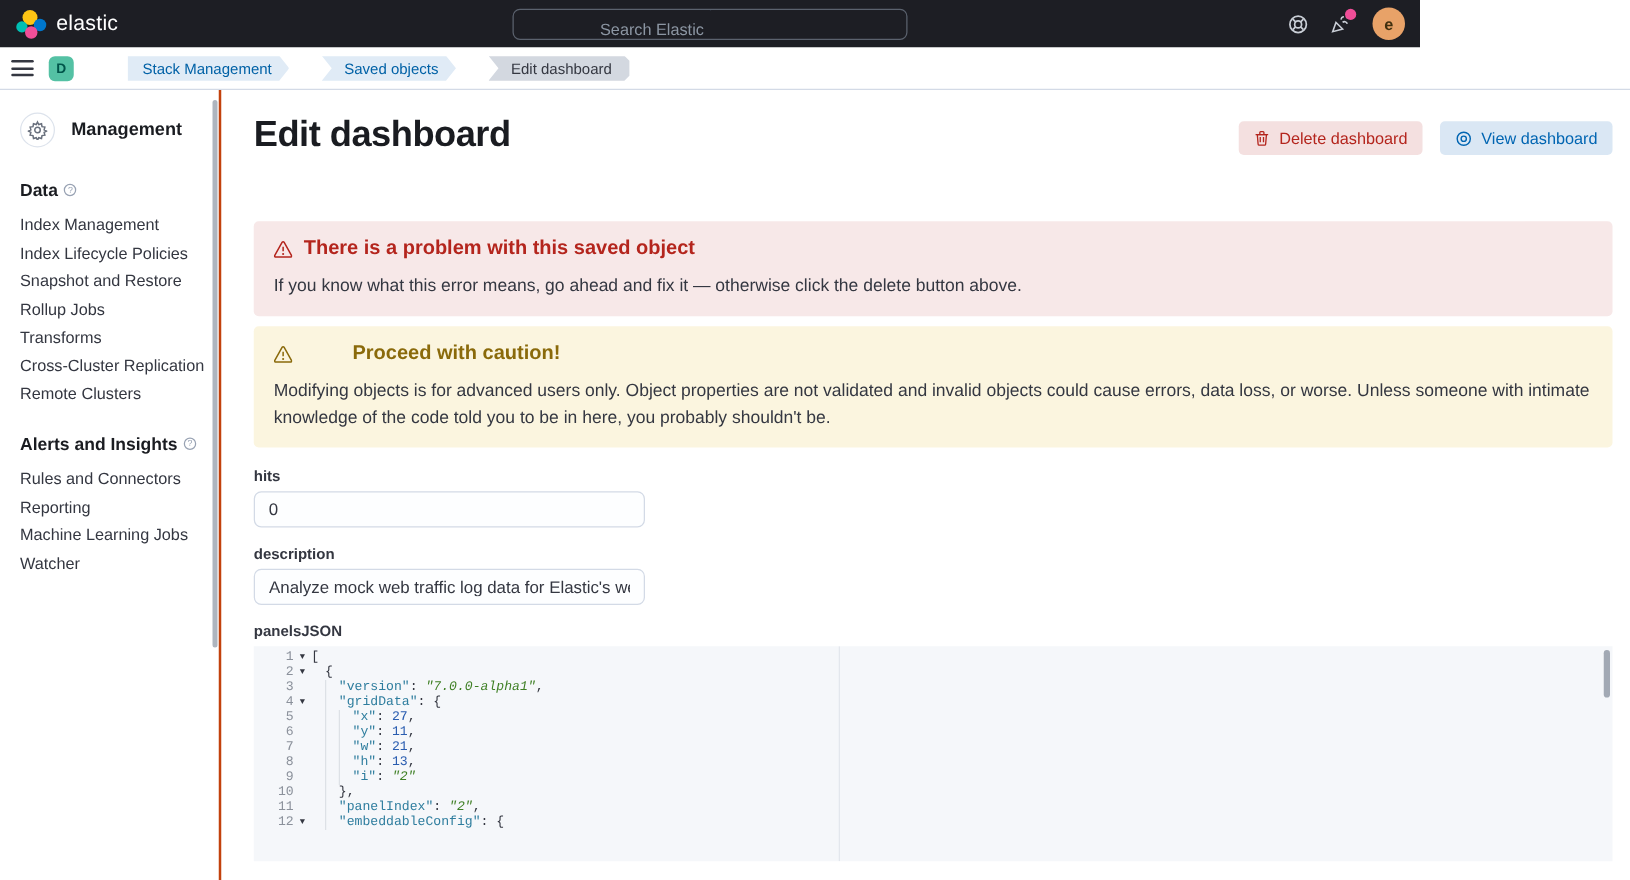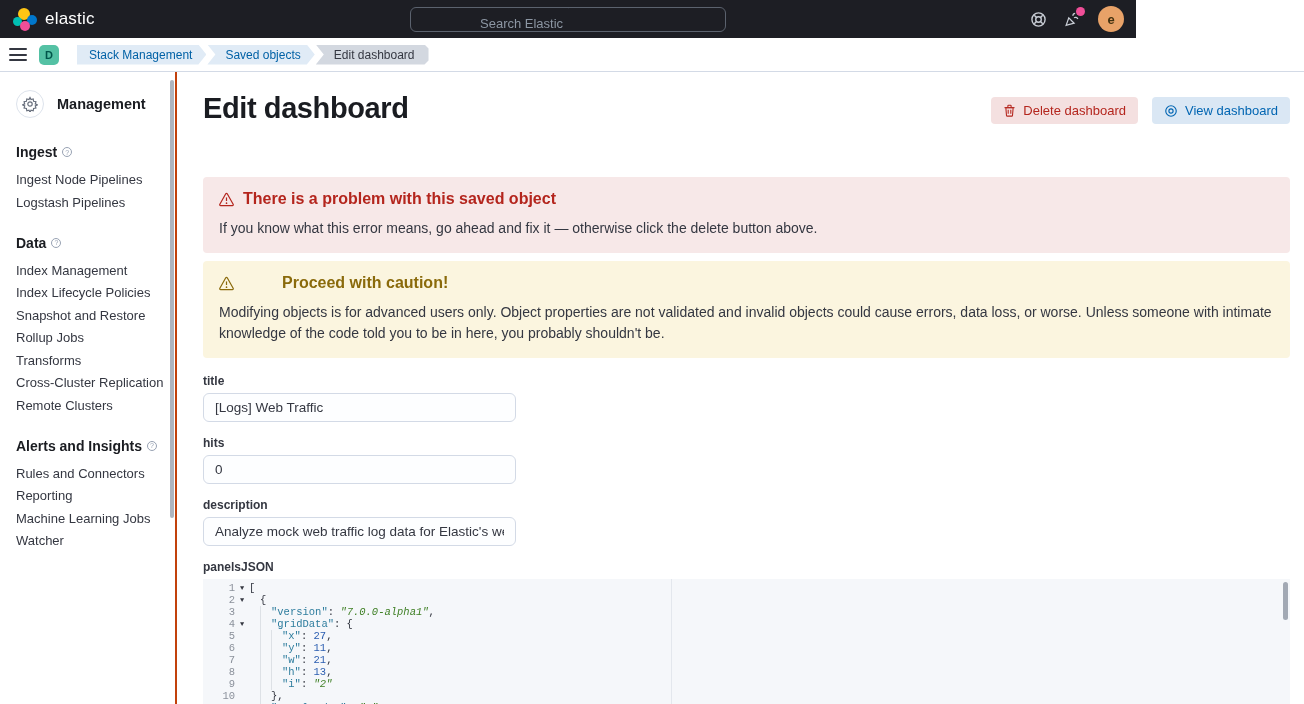--- a/index.html
+++ b/index.html
@@ -32,21 +32,21 @@
   .crumbbar { position:absolute; left:0; top:38px; width:1304px; height:34px;
     background:#fff; border-bottom:1px solid #d3dae6; display:flex; align-items:center; }
   .hamburger { width:18px; margin-left:9px; display:flex; flex-direction:column; gap:3.5px;
     cursor:pointer; }
   .hamburger span { display:block; height:2px; background:#343741; border-radius:1px; }
   .space-badge { width:20px; height:20px; margin-left:12px; border-radius:5px;
     background:#54c1a4; color:#00554a; font-size:11px; font-weight:700;
     display:flex; align-items:center; justify-content:center; }
   .crumbs { display:flex; align-items:center; margin-left:18px; }
   .crumb { height:20px; display:flex; align-items:center; font-size:12px; font-weight:500;
-    padding:0 14px 0 12px; margin-right:1px; white-space:nowrap; }
+    padding:0 14px 0 12px; margin-right:1px; white-space:nowrap;margin-left:25px; }
   .crumb.link { background:#e0ebf6; color:#0061a6;
     clip-path:polygon(0 0, calc(100% - 8px) 0, 100% 50%, calc(100% - 8px) 100%, 0 100%); }
   .crumb.link + .crumb.link,
   .crumb.current { padding-left:18px;
     clip-path:polygon(0 0, calc(100% - 8px) 0, 100% 50%, calc(100% - 8px) 100%, 0 100%, 8px 50%); }
   .crumb.current { background:#d3d8e0; color:#343741; font-weight:500;
     clip-path:polygon(0 0, calc(100% - 4px) 0, 100% 20%, 100% 80%, calc(100% - 4px) 100%, 0 100%, 8px 50%); }
 
   
   .sidebar { position:absolute; left:0; top:72px; width:177px; height:632px;
@@ -177,28 +177,20 @@
   <div class="side-head">
     <span class="gear-badge">
       <svg width="16" height="16" viewBox="0 0 16 16" fill="none" stroke="currentColor" stroke-width="1.2">
         <circle cx="8" cy="8" r="2.2"></circle>
         <path d="M8 1.6 l1 2 2.2-.6 .4 2.3 2.3.4-.6 2.2 2 1-2 1 .6 2.2-2.3.4-.4 2.3-2.2-.6-1 2-1-2-2.2.6-.4-2.3-2.3-.4 .6-2.2-2-1 2-1-.6-2.2 2.3-.4 .4-2.3 2.2.6z"></path>
       </svg>
     </span>
     <span class="side-title">Management</span>
   </div>
   <div id="side-sections">
-      <div class="side-section">
-        <div class="sec-title">
-          <span>Ingest</span>
-          <span class="info-ico">?</span>
-        </div>
-        <div class="side-item">Ingest Node Pipelines</div>
-        <div class="side-item">Logstash Pipelines</div>
-      </div>
       <div class="side-section">
         <div class="sec-title">
           <span>Data</span>
           <span class="info-ico">?</span>
         </div>
         <div class="side-item">Index Management</div>
         <div class="side-item">Index Lifecycle Policies</div>
         <div class="side-item">Snapshot and Restore</div>
         <div class="side-item">Rollup Jobs</div>
         <div class="side-item">Transforms</div>
@@ -261,21 +253,20 @@
         <path d="M7.2 1.9 L.9 13.1 a1 1 0 0 0 .9 1.5 h12.4 a1 1 0 0 0 .9-1.5 L8.8 1.9 a1 1 0 0 0 -1.6 0z"></path>
         <line x1="8" y1="5.8" x2="8" y2="9.6"></line>
           <circle cx="8" cy="11.9" r=".9" fill="currentColor" stroke="none"></circle>
       </svg>
       <span>Proceed with caution!</span>
     </div>
     <div class="co-body" style="max-width:1056px;">Modifying objects is for advanced users only. Object properties are not validated and invalid objects could cause errors, data loss, or worse. Unless someone with intimate knowledge of the code told you to be in here, you probably shouldn't be.</div>
   </div>
 
   <div class="form" id="form-fields">
-      <div class="field"><label>title</label><input value="[Logs] Web Traffic" style=""></div>
       <div class="field"><label>hits</label><input value="0" style=""></div>
       <div class="field"><label>description</label><input value="Analyze mock web traffic log data for Elastic's website" style=""></div>
     </div>
 
   <div class="field" style="margin-bottom:0;">
     <label>panelsJSON</label>
   </div>
   <div class="editor" id="editor">
     <span class="ruler"></span>
     <span class="vscroll"></span>

